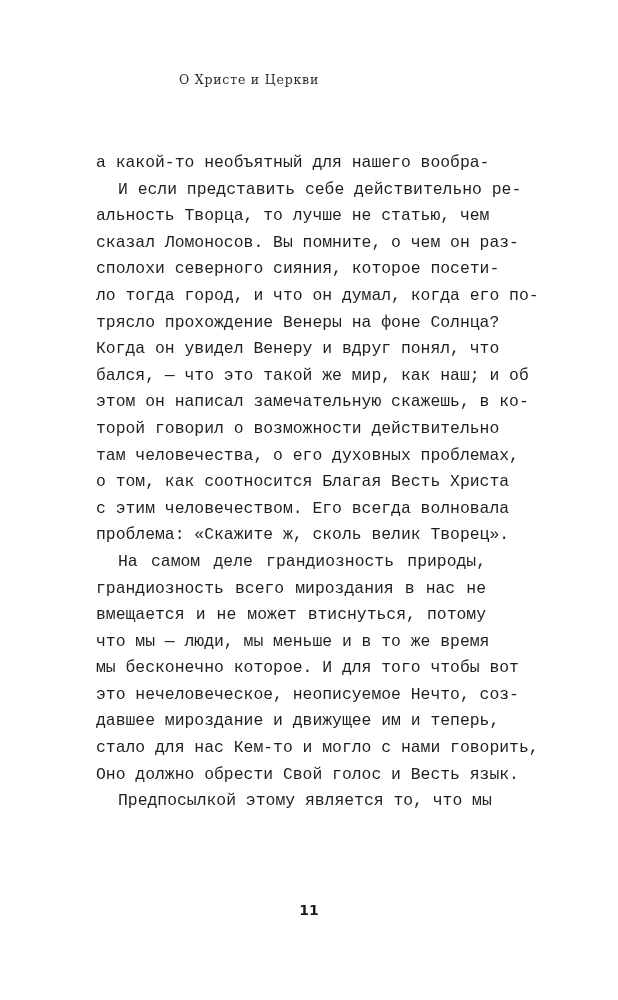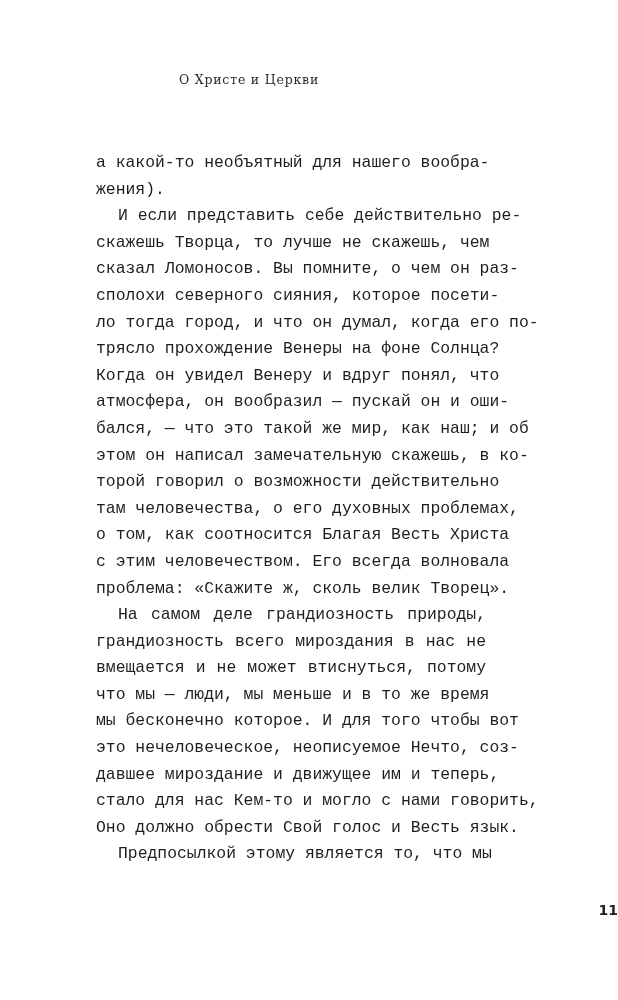--- a/index.html
+++ b/index.html
@@ -48,43 +48,41 @@
       text-align-last: left;
     }
     .line.indent {
       padding-left: 22px;
     }
     .folio {
       position: absolute;
       top: 902px;
       left: 0;
       width: 618px;
-      text-align: right;
+      text-align: center;
       font-family: "DejaVu Sans", sans-serif;
       font-weight: bold;
       font-size: 14px;
       color: #1c1c1c;
     }
   </style>
 </head>
 <body>
 
 <div class="running-head">О Христе и Церкви</div>
 
 <div class="text-block">
   <span class="line">а какой-то необъятный для нашего вообра-</span>
-  <span class="line last">жения).</span>
   <span class="line indent">И если представить себе действительно ре-</span>
-  <span class="line">скажешь Творца, то лучше не скажешь, чем</span>
+  <span class="line">альность Творца, то лучше не статью, чем</span>
   <span class="line">сказал Ломоносов. Вы помните, о чем он раз-</span>
   <span class="line">сполохи северного сияния, которое посети-</span>
   <span class="line">ло тогда город, и что он думал, когда его по-</span>
   <span class="line">трясло прохождение Венеры на фоне Солнца?</span>
   <span class="line">Когда он увидел Венеру и вдруг понял, что</span>
-  <span class="line">атмосфера, он вообразил — пускай он и оши-</span>
   <span class="line">бался, — что это такой же мир, как наш; и об</span>
   <span class="line">этом он написал замечательную скажешь, в ко-</span>
   <span class="line">торой говорил о возможности действительно</span>
   <span class="line">там человечества, о его духовных проблемах,</span>
   <span class="line">о том, как соотносится Благая Весть Христа</span>
   <span class="line">с этим человечеством. Его всегда волновала</span>
   <span class="line last">проблема: «Скажите ж, сколь велик Творец».</span>
   <span class="line indent">На самом деле грандиозность природы,</span>
   <span class="line">грандиозность всего мироздания в нас не</span>
   <span class="line">вмещается и не может втиснуться, потому</span>

